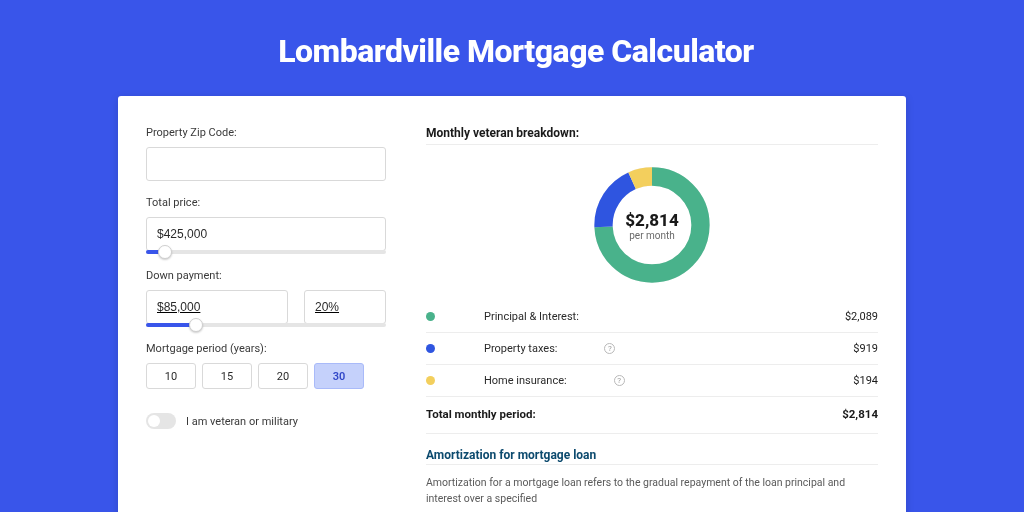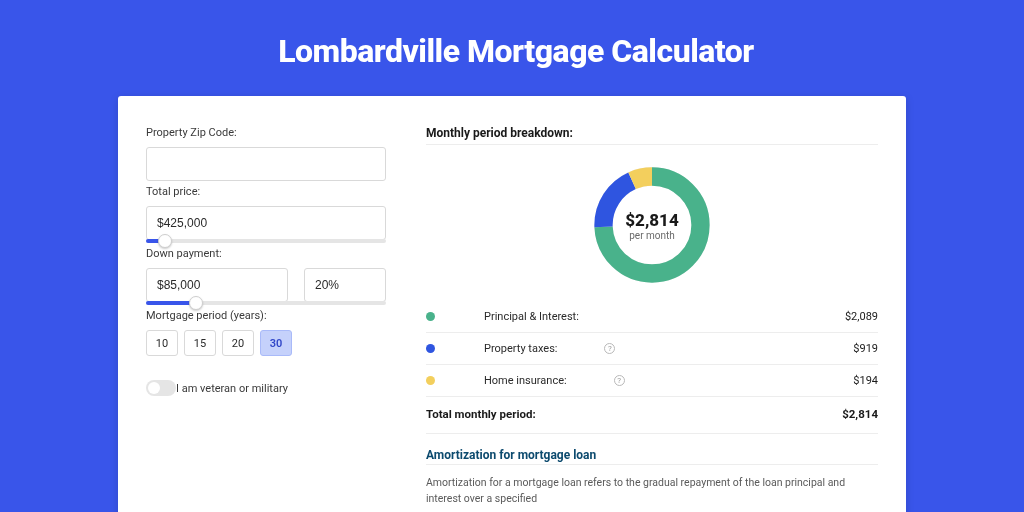--- a/index.html
+++ b/index.html
@@ -40,22 +40,22 @@
 .text-input {
   width: 100%;
   height: 34px;
   border: 1px solid #d9d9d9;
   border-radius: 3px;
   padding: 0 10px;
   font-size: 12px;
   color: #2a2a2a;
   background: #fff;
 }
-.field-block { margin-bottom: 4px; }
-.dp-row { display: flex; gap: 16px; }
+.field-block { margin-bottom: 15px; }
+.dp-row { display: flex; gap: 16px; text-decoration: underline; }
 .dp-row .text-input:first-child { flex: 2; }
 .dp-row .text-input:last-child { flex: 1; }
 .slider-track {
   position: relative;
   width: 100%;
   height: 4px;
   background: #e5e5e5;
   margin-top: -1px;
   border-radius: 2px;
 }
@@ -70,37 +70,37 @@
   top: 50%;
   width: 14px; height: 14px;
   background: #fff;
   border: 1px solid #cfcfcf;
   border-radius: 50%;
   transform: translate(-50%, -50%);
   box-shadow: 0 1px 2px rgba(0,0,0,0.2);
 }
 .period-row { display: flex; gap: 0; }
 .period-btn {
-  width: 32px; height: 26px;
+  width: 50px; height: 26px;
   border: 1px solid #d9d9d9;
   background: #fff;
   font-size: 11px;
   color: #2a2a2a;
   display: flex; align-items: center; justify-content: center;
   cursor: pointer;
   margin-right: 6px;
   border-radius: 3px;
 }
 .period-btn.active {
   background: #c5d1fb;
   color: #3147c8;
   border-color: #a9baf9;
   font-weight: 600;
 }
-.toggle-row { display: flex; align-items: center; margin-top: 24px; }
+.toggle-row { display: flex; align-items: center; gap: 10px; margin-top: 24px; }
 .toggle {
   width: 30px; height: 16px;
   background: #e5e5e5;
   border-radius: 8px;
   position: relative;
 }
 .toggle::after {
   content: "";
   position: absolute;
   left: 2px; top: 2px;
@@ -217,21 +217,21 @@
         </div>
     </div>
 
     <div class="toggle-row">
       <div class="toggle"></div>
       <div class="toggle-label">I am veteran or military</div>
     </div>
   </div>
 
   <div class="right-col">
-    <div class="breakdown-title">Monthly period breakdown:</div>
+    <div class="breakdown-title">Monthly veteran breakdown:</div>
     <hr class="hr-thin">
 
     <div class="donut-wrap">
       <div class="donut">
         <svg viewBox="0 0 42 42">
           <circle cx="21" cy="21" r="15.9155" fill="none" stroke="#eee" stroke-width="6"></circle>
           <g id="donut-segments">
               <circle cx="21" cy="21" r="15.9155" fill="none" stroke="#49b28b" stroke-width="6" stroke-dasharray="74.23596304193319 25.76403695806681" stroke-dashoffset="0"></circle>
               <circle cx="21" cy="21" r="15.9155" fill="none" stroke="#2f55e0" stroke-width="6" stroke-dasharray="18.86993603411514 81.13006396588486" stroke-dashoffset="-74.23596304193319"></circle>
               <circle cx="21" cy="21" r="15.9155" fill="none" stroke="#f3cf5d" stroke-width="6" stroke-dasharray="6.89410092395167 93.10589907604833" stroke-dashoffset="-93.10589907604833"></circle>

